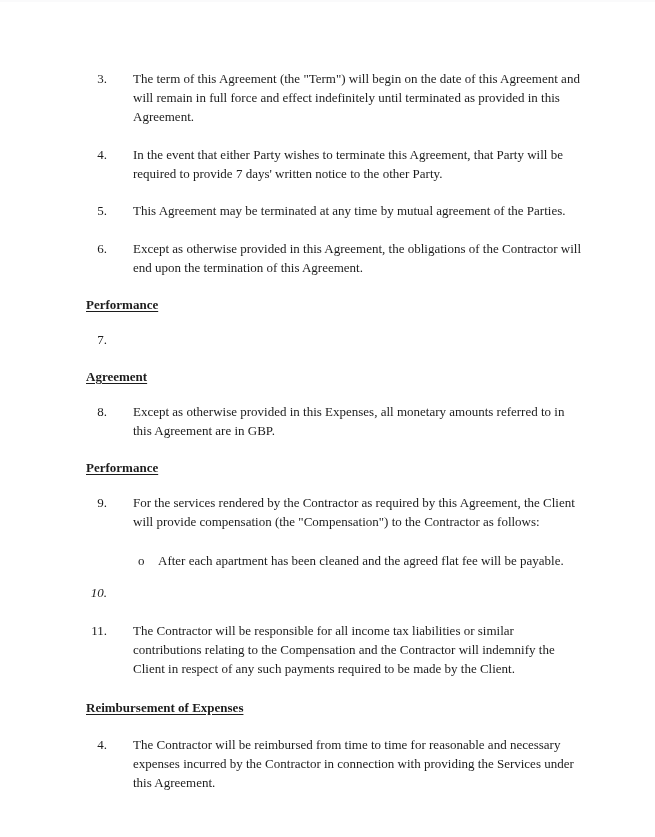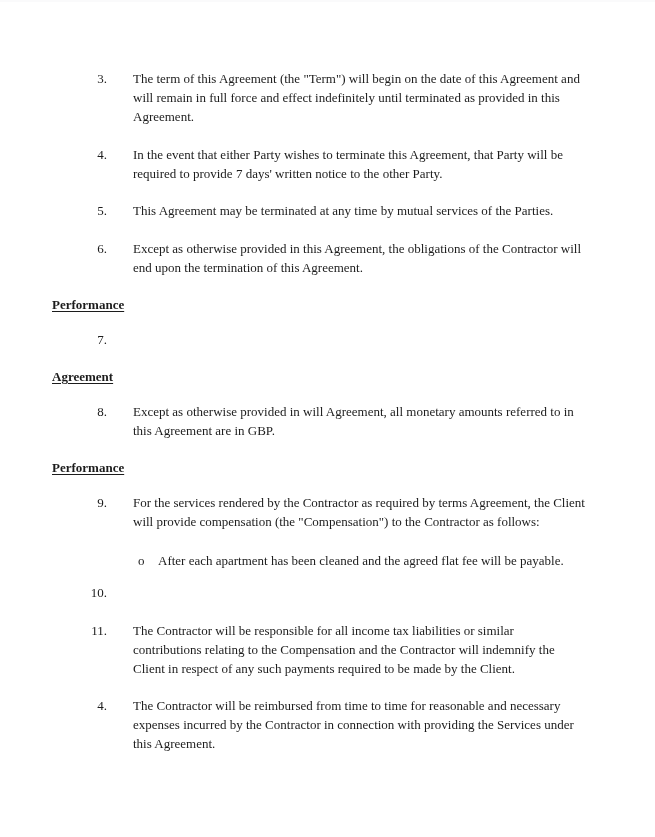--- a/index.html
+++ b/index.html
@@ -33,40 +33,40 @@
     flex: 0 0 17px;
     text-align: right;
     white-space: nowrap;
   }
   .li .txt {
     margin-left: 26px;
     white-space: pre-line;
   }
   
   .heading {
-    margin-left: 52px;
+    margin-left: 86px;
     font-weight: 700;
     text-decoration: underline;
     text-underline-offset: 2px;
   }
   
   .sub {
     display: flex;
     margin-left: 138px;
     width: 470px;
   }
   .sub .bullet {
     flex: 0 0 7px;
   }
   .sub .txt {
     margin-left: 13px;
     white-space: pre-line;
   }
   
-  .mt13 { margin-top: 13px; }
+  .mt13 { margin-top: 13px; font-style: italic; }
   .mt16 { margin-top: 16px; }
   .mt18 { margin-top: 18px; }
   .mt19 { margin-top: 19px; }
   .mt20 { margin-top: 20px; }
 </style>
 </head>
 <body>
 
 <div class="page">
   <div class="doc">
@@ -79,67 +79,68 @@
     </div>
 
     <div class="li mt19">
       <span class="num">4.</span>
       <span class="txt">In the event that either Party wishes to terminate this Agreement, that Party will be
 required to provide 7 days' written notice to the other Party.</span>
     </div>
 
     <div class="li mt18">
       <span class="num">5.</span>
-      <span class="txt">This Agreement may be terminated at any time by mutual services of the Parties.</span>
+      <span class="txt">This Agreement may be terminated at any time by mutual agreement of the Parties.</span>
     </div>
 
     <div class="li mt19">
       <span class="num">6.</span>
       <span class="txt">Except as otherwise provided in this Agreement, the obligations of the Contractor will
 end upon the termination of this Agreement.</span>
     </div>
 
     <div class="heading mt18">Performance</div>
 
     <div class="li mt16">
       <span class="num">7.</span>
     </div>
 
     <div class="heading mt18">Agreement</div>
 
     <div class="li mt16">
       <span class="num">8.</span>
-      <span class="txt">Except as otherwise provided in will Agreement, all monetary amounts referred to in
+      <span class="txt">Except as otherwise provided in this Expenses, all monetary amounts referred to in
 this Agreement are in GBP.</span>
     </div>
 
     <div class="heading mt18">Performance</div>
 
     <div class="li mt16">
       <span class="num">9.</span>
-      <span class="txt">For the services rendered by the Contractor as required by terms Agreement, the Client
+      <span class="txt">For the services rendered by the Contractor as required by this Agreement, the Client
 will provide compensation (the "Compensation") to the Contractor as follows:</span>
     </div>
 
     <div class="sub mt20">
       <span class="bullet">o</span>
       <span class="txt">After each apartment has been cleaned and the agreed flat fee will be payable.</span>
     </div>
 
     <div class="li mt13">
       <span class="num">10.</span>
     </div>
 
     <div class="li mt19">
       <span class="num">11.</span>
       <span class="txt">The Contractor will be responsible for all income tax liabilities or similar
 contributions relating to the Compensation and the Contractor will indemnify the
 Client in respect of any such payments required to be made by the Client.</span>
     </div>
 
+    <div class="heading mt20">Reimbursement of Expenses</div>
 
     <div class="li mt18">
       <span class="num">4.</span>
       <span class="txt">The Contractor will be reimbursed from time to time for reasonable and necessary
 expenses incurred by the Contractor in connection with providing the Services under
 this Agreement.</span>
     </div>
 
   </div>
 </div>

